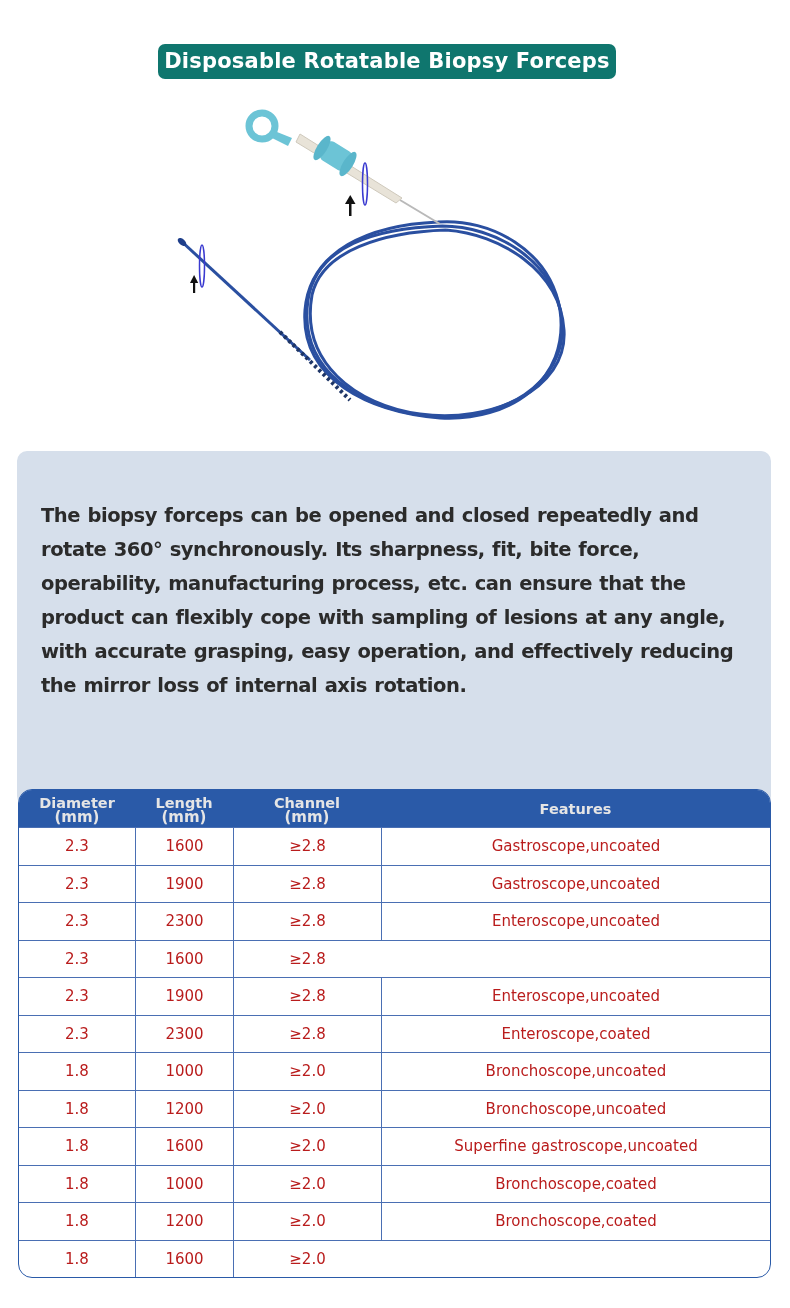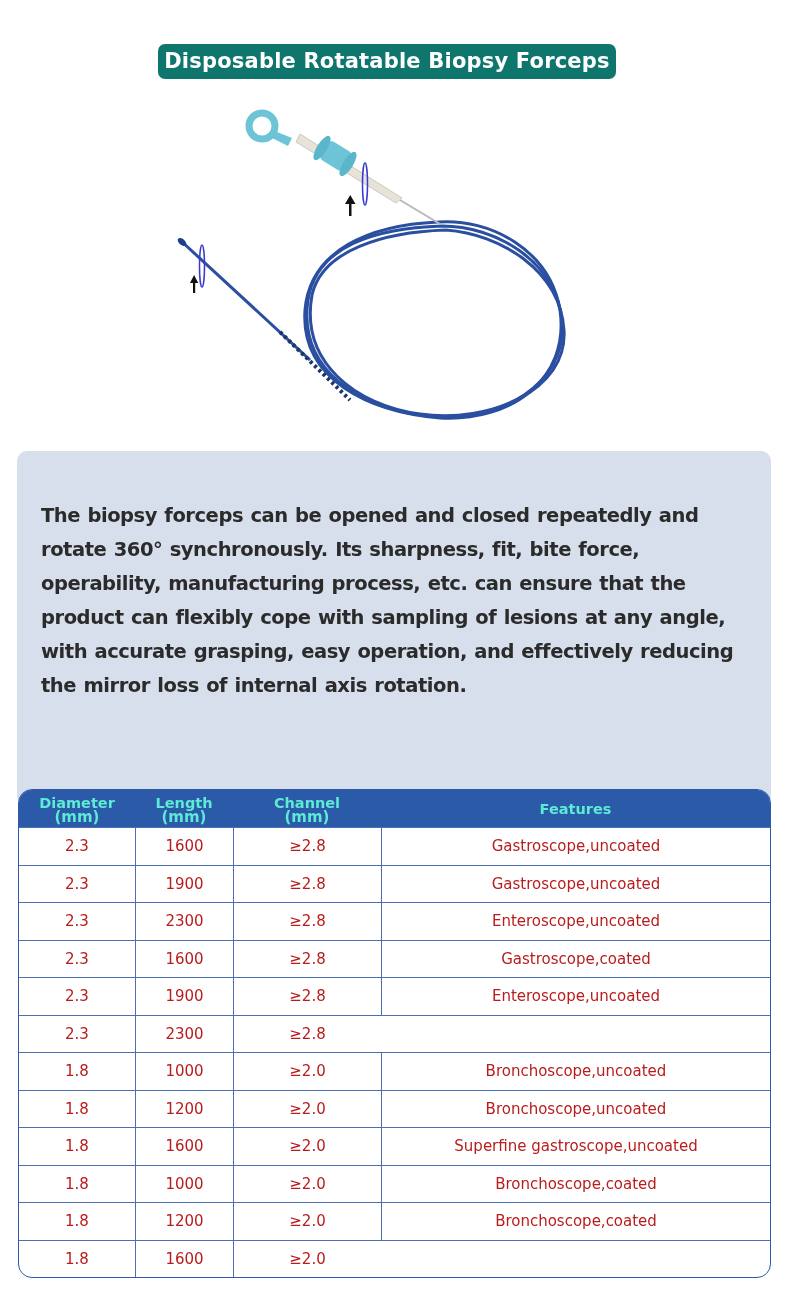--- a/index.html
+++ b/index.html
@@ -23,21 +23,21 @@
       color: #2b2b2b; font-family: "DejaVu Sans", sans-serif; font-size: 19.5px; font-weight: bold;
       line-height: 34px; letter-spacing: -0.45px; word-spacing: 1px;
     }
 
     .spec-table {
       position: absolute; left: 18px; top: 789px; width: 753px;
       border: 1.5px solid #2a5aa8; border-radius: 14px; overflow: hidden;
       box-sizing: border-box;
     }
     .t-row { display: flex; height: 37.5px; border-top: 1.5px solid #4a6fb3; box-sizing: border-box; }
-    .t-head { display: flex; height: 37px; background: #2a5aa8; color: #5eead4; }
+    .t-head { display: flex; height: 37px; background: #2a5aa8; color: #e5e5e5; }
     .c { box-sizing: border-box; display: flex; align-items: center; justify-content: center; text-align: center; }
     .c1 { width: 116px; }
     .c2 { width: 98px; }
     .c3 { width: 148px; }
     .c4 { flex: 1; }
     .t-row .c + .c { border-left: 1.5px solid #4a6fb3; }
     .t-head .c { flex-direction: column; font-family: "DejaVu Sans", sans-serif; font-weight: bold; }
     .h-main { font-size: 14.5px; line-height: 16px; }
     .h-unit { font-size: 15px; line-height: 12px; }
     .h-single { font-size: 14.5px; }
@@ -123,32 +123,32 @@
   <div class="t-row">
     <div class="c c1">2.3</div>
     <div class="c c2">2300</div>
     <div class="c c3">≥2.8</div>
     <div class="c c4">Enteroscope,uncoated</div>
   </div>
   <div class="t-row">
     <div class="c c1">2.3</div>
     <div class="c c2">1600</div>
     <div class="c c3">≥2.8</div>
-    <div class="c c4">Gastroscope,coated</div>
   </div>
   <div class="t-row">
     <div class="c c1">2.3</div>
     <div class="c c2">1900</div>
     <div class="c c3">≥2.8</div>
     <div class="c c4">Enteroscope,uncoated</div>
   </div>
   <div class="t-row">
     <div class="c c1">2.3</div>
     <div class="c c2">2300</div>
     <div class="c c3">≥2.8</div>
+    <div class="c c4">Enteroscope,coated</div>
   </div>
   <div class="t-row">
     <div class="c c1">1.8</div>
     <div class="c c2">1000</div>
     <div class="c c3">≥2.0</div>
     <div class="c c4">Bronchoscope,uncoated</div>
   </div>
   <div class="t-row">
     <div class="c c1">1.8</div>
     <div class="c c2">1200</div>

